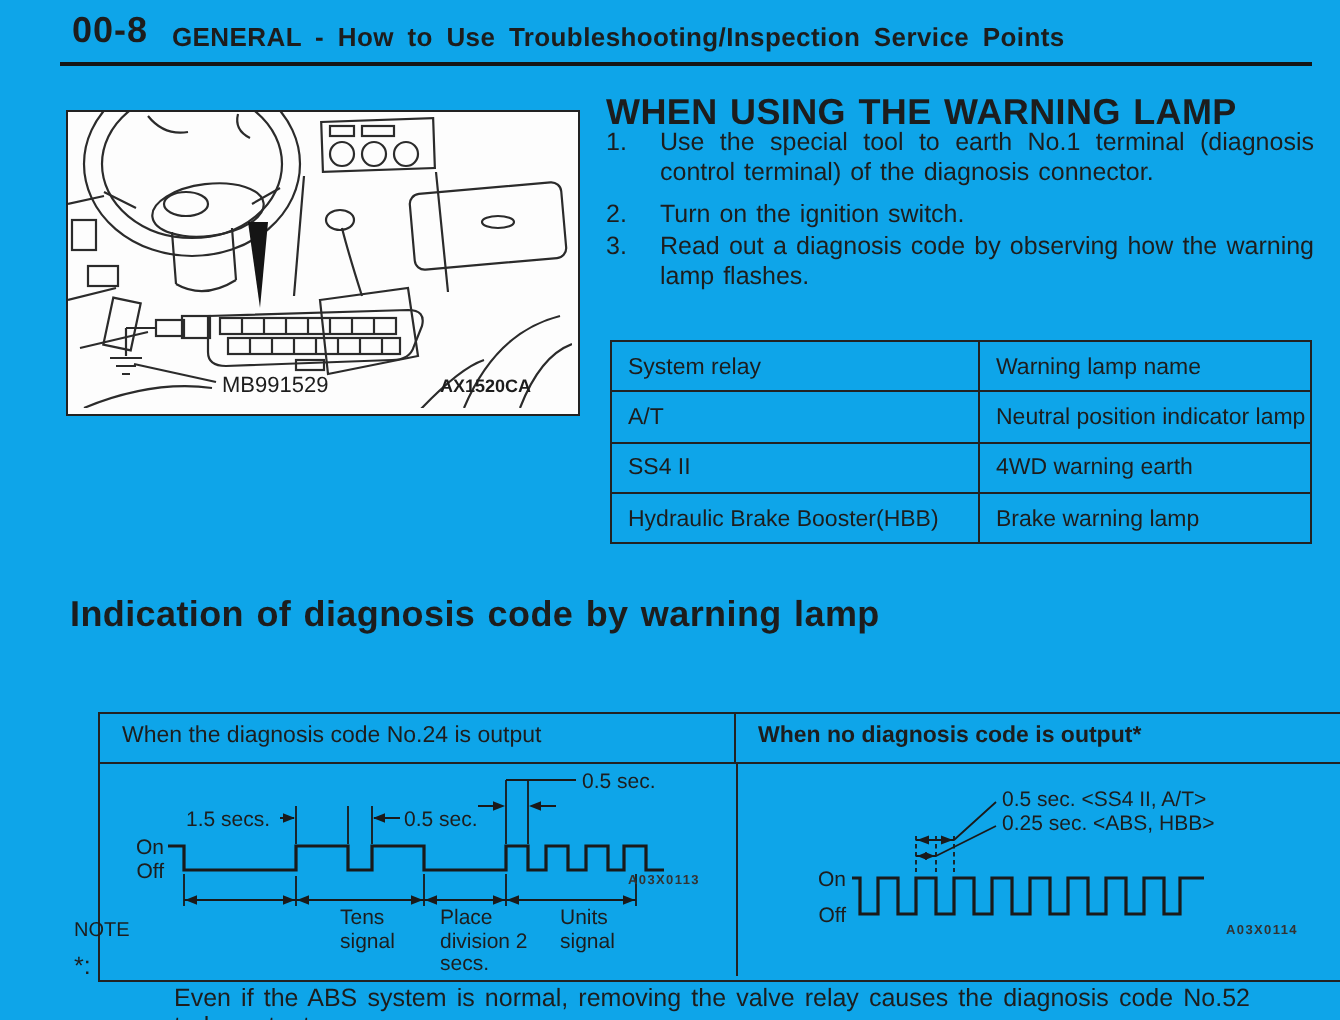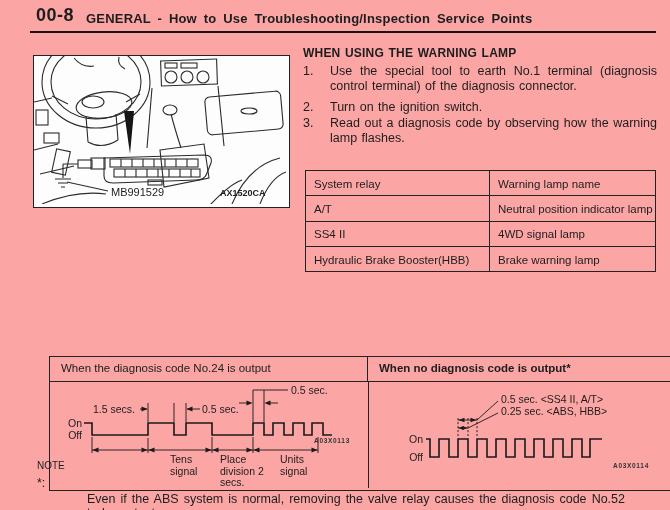--- a/index.html
+++ b/index.html
@@ -1,26 +1,26 @@
 <!DOCTYPE html>
 <html><head>
 <meta charset="utf-8">
 <style>
   html,body{margin:0;padding:0;background:#e8e8e8;}
-  .page{position:relative;width:670px;height:510px;background:#fca5a5;
+  .page{position:relative;width:670px;height:510px;background:#0ea5e9;
         font-family:"Liberation Sans",sans-serif;color:#1d1d1d;overflow:hidden;}
   .abs{position:absolute;}
   
   .page-num{left:36px;top:5px;font-size:18px;font-weight:bold;letter-spacing:.5px;}
   .doc-title{left:86px;top:11px;font-size:13px;font-weight:bold;word-spacing:3px;letter-spacing:.2px;}
   .header-rule{left:30px;top:31px;width:626px;height:2px;background:#151515;}
   
   .illus-box{left:33px;top:55px;width:255px;height:151px;border:1.6px solid #222;background:#fdfdfd;}
   
-  .sec-heading{font-size:12px;font-weight:bold;letter-spacing:.2px;word-spacing:1px;}
+  .sec-heading{font-size:18px;font-weight:bold;letter-spacing:.2px;word-spacing:1px;}
   .steps{left:303px;top:64px;width:354px;font-size:12.5px;line-height:15px;}
   .step{position:relative;padding-left:27px;margin:0 0 0 0;}
   .step + .step{margin-top:1px;}
   .step.gap-after{margin-bottom:6px;}
   .step .num{position:absolute;left:0;top:0;}
   .step p{margin:0;text-align:justify;word-spacing:1px;}
   
   table.sys{border-collapse:collapse;table-layout:fixed;width:351px;}
   table.sys td{border:1.3px solid #222;height:23.3px;font-size:11.5px;
                padding:1px 6px 0 8px;vertical-align:middle;white-space:nowrap;}
@@ -138,30 +138,31 @@
         <tr>
           <td class="c1">System relay</td>
           <td>Warning lamp name</td>
         </tr>
         <tr>
           <td class="c1">A/T</td>
           <td>Neutral position indicator lamp</td>
         </tr>
         <tr>
           <td class="c1">SS4 II</td>
-          <td>4WD signal lamp</td>
+          <td>4WD warning earth</td>
         </tr>
         <tr>
           <td class="c1">Hydraulic Brake Booster(HBB)</td>
           <td>Brake warning lamp</td>
         </tr>
       </tbody>
     </table>
   </div>
 
+  <div class="abs sec-heading h-ind">Indication of diagnosis code by warning lamp</div>
 
   <div class="abs ind-box">
     <div class="ind-header">
       <div class="cell l">When the diagnosis code No.24 is output</div>
       <div class="cell r">When no diagnosis code is output*</div>
     </div>
     <div class="ind-body">
 
       <div class="wave-cell l">
         <svg width="318" height="106" viewBox="0 0 318 106">

